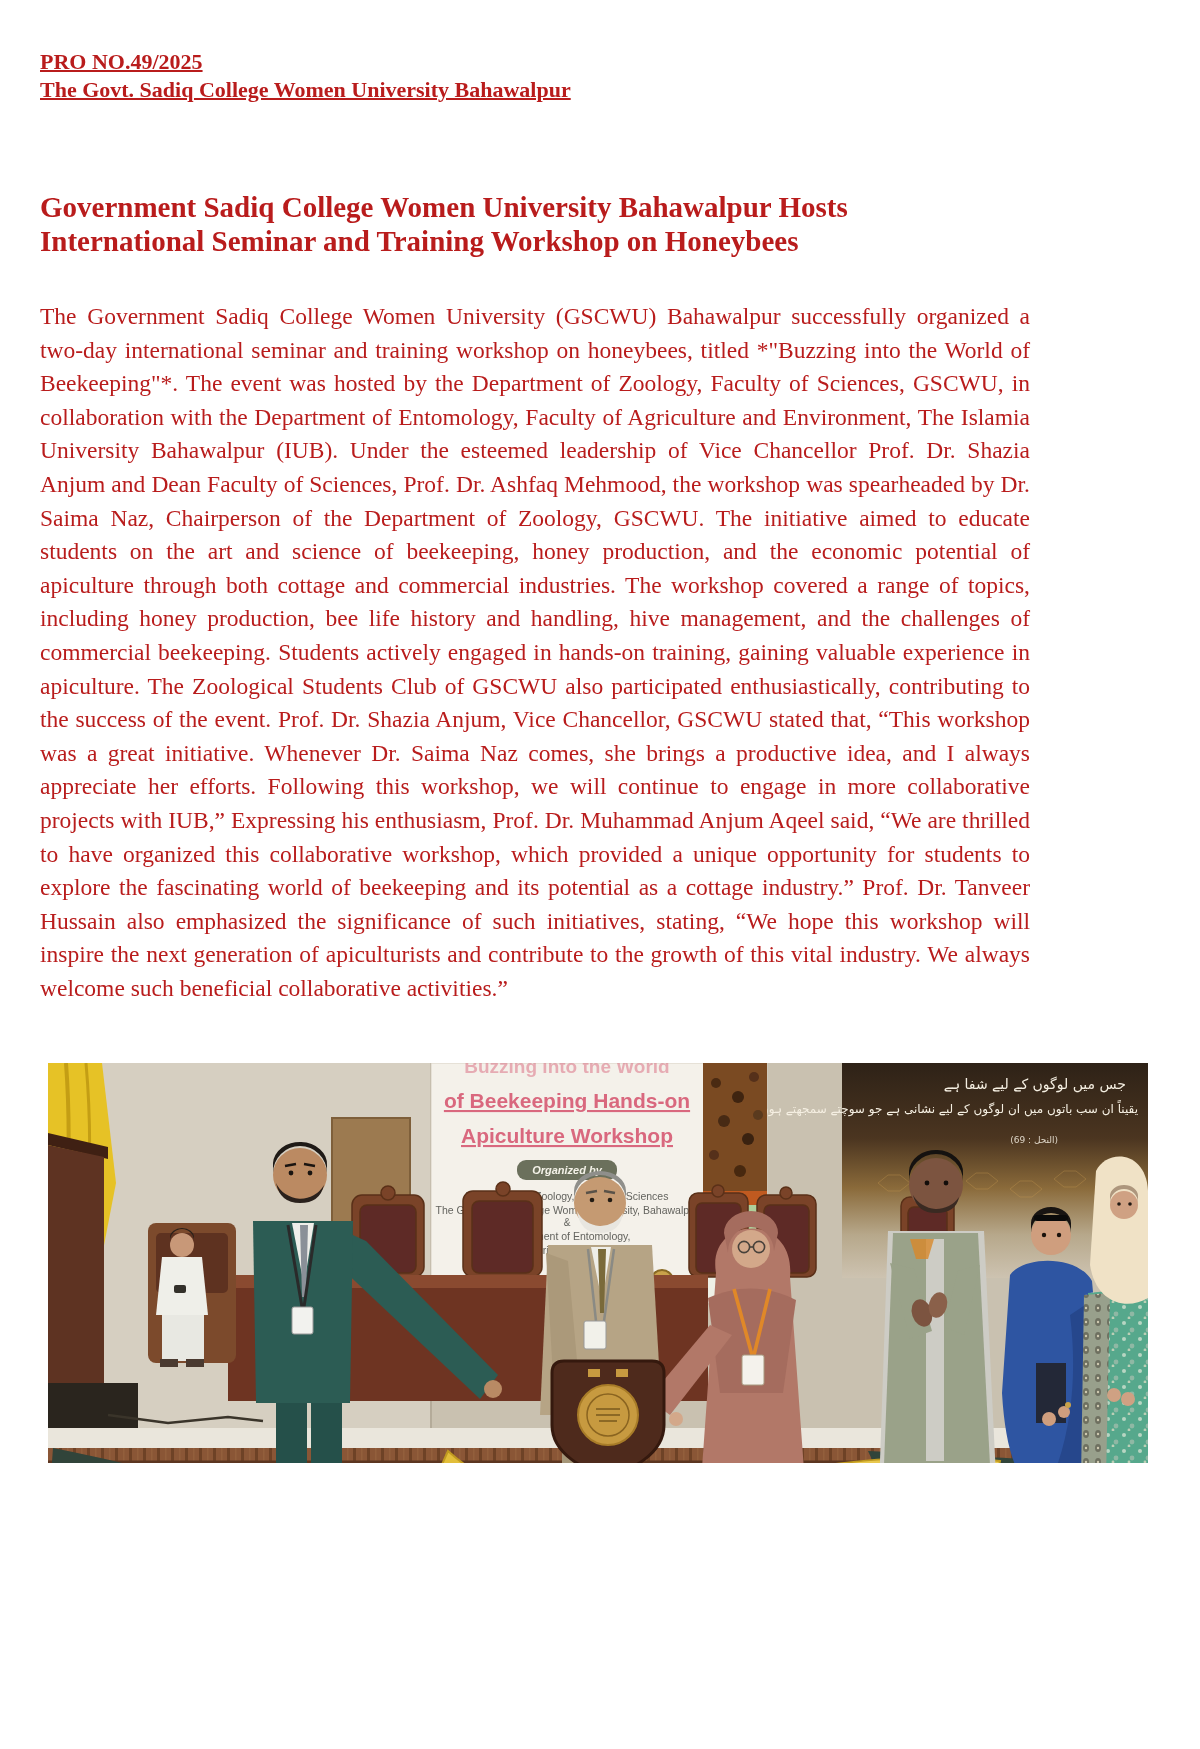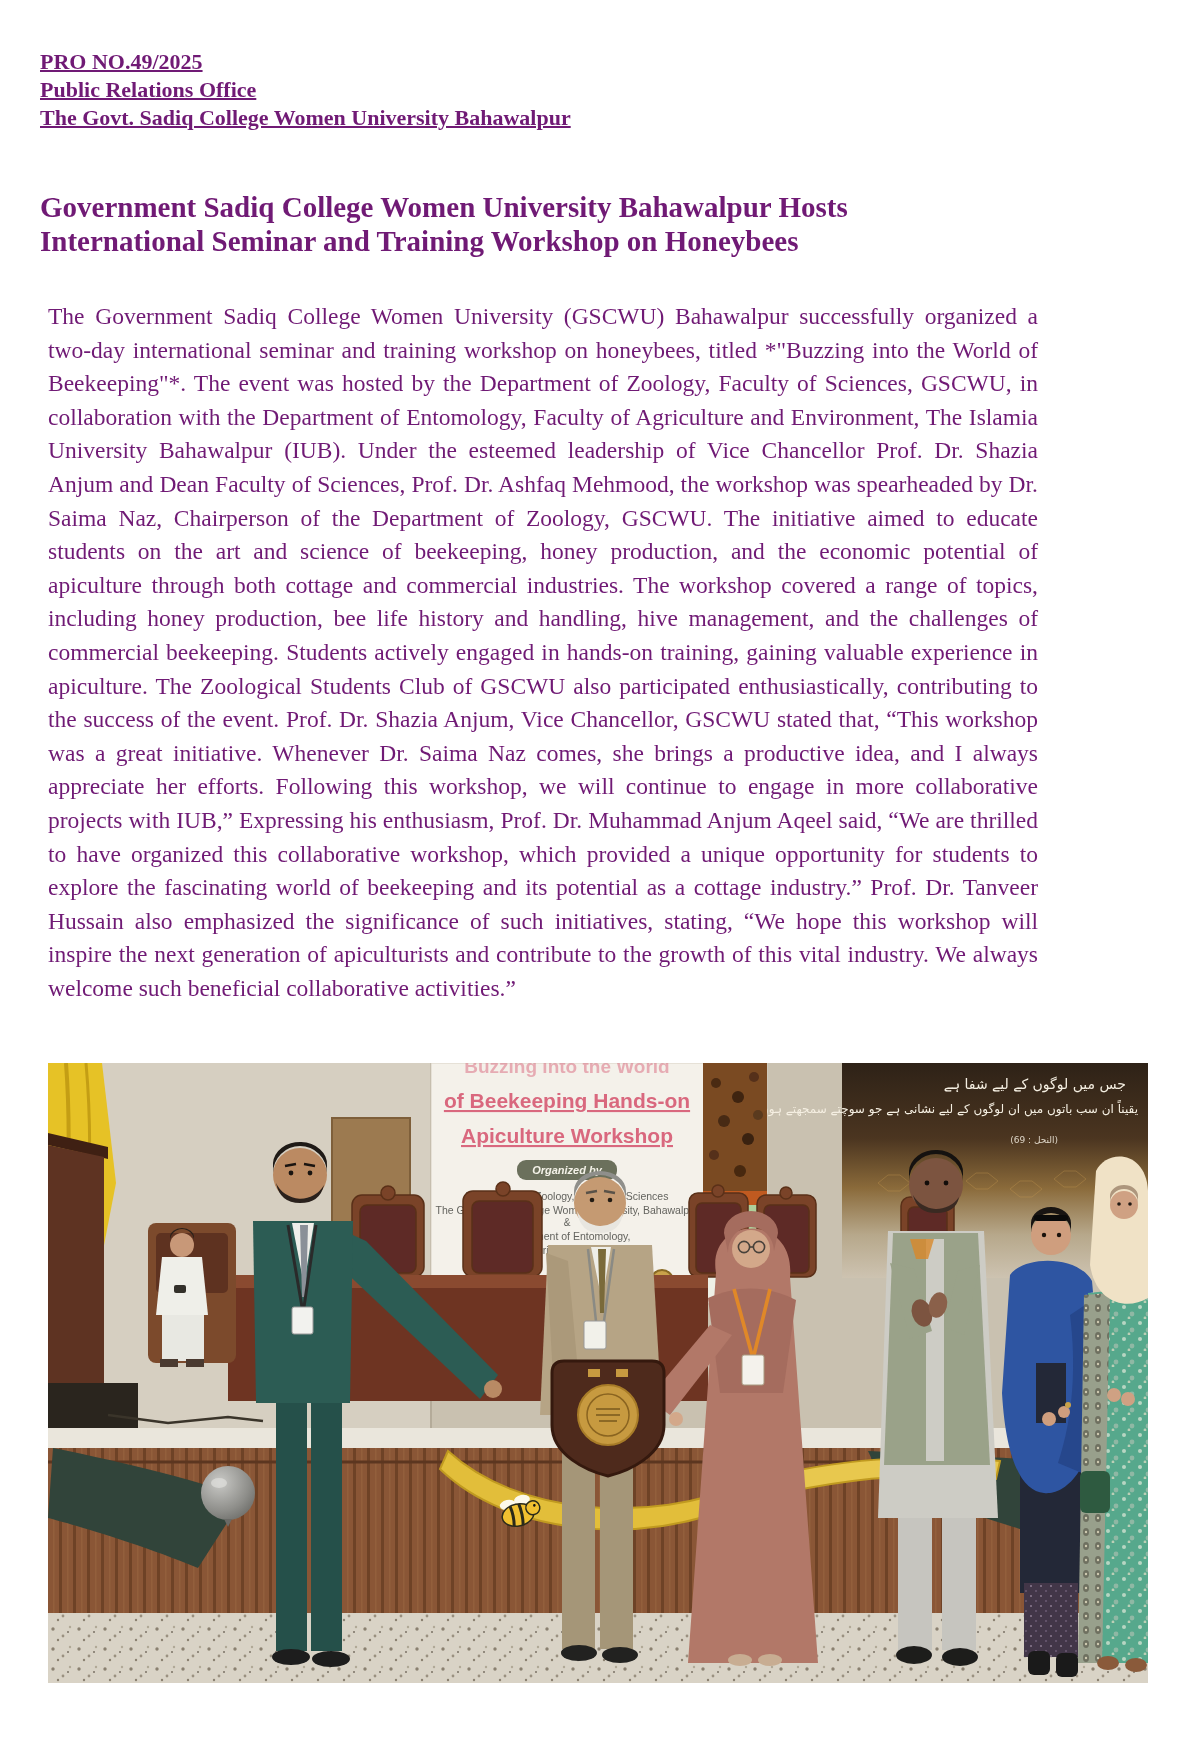--- a/index.html
+++ b/index.html
@@ -1,55 +1,53 @@
 <!DOCTYPE html>
 <html><head>
 <meta charset="utf-8">
 <style>
   html,body{margin:0;padding:0;background:#ffffff;}
   .page{
     position:relative;
-    width:1200px;height:1749px;
+    width:1200px;height:1463px;
     background:#ffffff;
     font-family:"Liberation Serif", serif;
-    color:#701a75;
+    color:#b91c1c;
     overflow:hidden;
   }
   .hdr{
     position:absolute;left:40px;top:48px;width:1000px;
     font-size:22px;font-weight:bold;line-height:28px;
   }
   .hdr div{text-decoration:underline;text-decoration-thickness:2px;}
   .headline{
     position:absolute;left:40px;top:190px;width:960px;
     font-size:29px;font-weight:700;line-height:34px;
   }
   .body-text{
     position:absolute;left:40px;top:300px;width:990px;
     font-size:23.5px;line-height:33.6px;
     text-align:justify;
-    margin-left:8px;
   }
   .photo{
     position:absolute;left:48px;top:1063px;width:1100px;height:620px;
     overflow:hidden;
   }
   .photo svg{display:block;}
   .b-title{font-family:"Liberation Sans",sans-serif;font-weight:bold;fill:#d9687e;}
   .b-small{font-family:"Liberation Sans",sans-serif;fill:#63635e;}
   .urdu{font-family:"DejaVu Sans",sans-serif;fill:#f5efe2;}
 </style>
 </head>
 <body>
 
 <div class="page">
 
   <div class="hdr">
     <div>PRO NO.49/2025</div>
-    <div>Public Relations Office</div>
     <div>The Govt. Sadiq College Women University Bahawalpur</div>
   </div>
 
   <div class="headline">Government Sadiq College Women University Bahawalpur Hosts International Seminar and Training Workshop on Honeybees</div>
 
   <div class="body-text">The Government Sadiq College Women University (GSCWU) Bahawalpur successfully organized a two-day international seminar and training workshop on honeybees, titled *"Buzzing into the World of Beekeeping"*. The event was hosted by the Department of Zoology, Faculty of Sciences, GSCWU, in collaboration with the Department of Entomology, Faculty of Agriculture and Environment, The Islamia University Bahawalpur (IUB). Under the esteemed leadership of Vice Chancellor Prof. Dr. Shazia Anjum and Dean Faculty of Sciences, Prof. Dr. Ashfaq Mehmood, the workshop was spearheaded by Dr. Saima Naz, Chairperson of the Department of Zoology, GSCWU. The initiative aimed to educate students on the art and science of beekeeping, honey production, and the economic potential of apiculture through both cottage and commercial industries. The workshop covered a range of topics, including honey production, bee life history and handling, hive management, and the challenges of commercial beekeeping. Students actively engaged in hands-on training, gaining valuable experience in apiculture. The Zoological Students Club of GSCWU also participated enthusiastically, contributing to the success of the event. Prof. Dr. Shazia Anjum, Vice Chancellor, GSCWU stated that, “This workshop was a great initiative. Whenever Dr. Saima Naz comes, she brings a productive idea, and I always appreciate her efforts. Following this workshop, we will continue to engage in more collaborative projects with IUB,” Expressing his enthusiasm, Prof. Dr. Muhammad Anjum Aqeel said, “We are thrilled to have organized this collaborative workshop, which provided a unique opportunity for students to explore the fascinating world of beekeeping and its potential as a cottage industry.” Prof. Dr. Tanveer Hussain also emphasized the significance of such initiatives, stating, “We hope this workshop will inspire the next generation of apiculturists and contribute to the growth of this vital industry. We always welcome such beneficial collaborative activities.”</div>
 
   <figure class="photo" style="margin:0">
     <svg width="1100" height="620" viewBox="0 0 1100 620" xmlns="http://www.w3.org/2000/svg">
       <defs>

